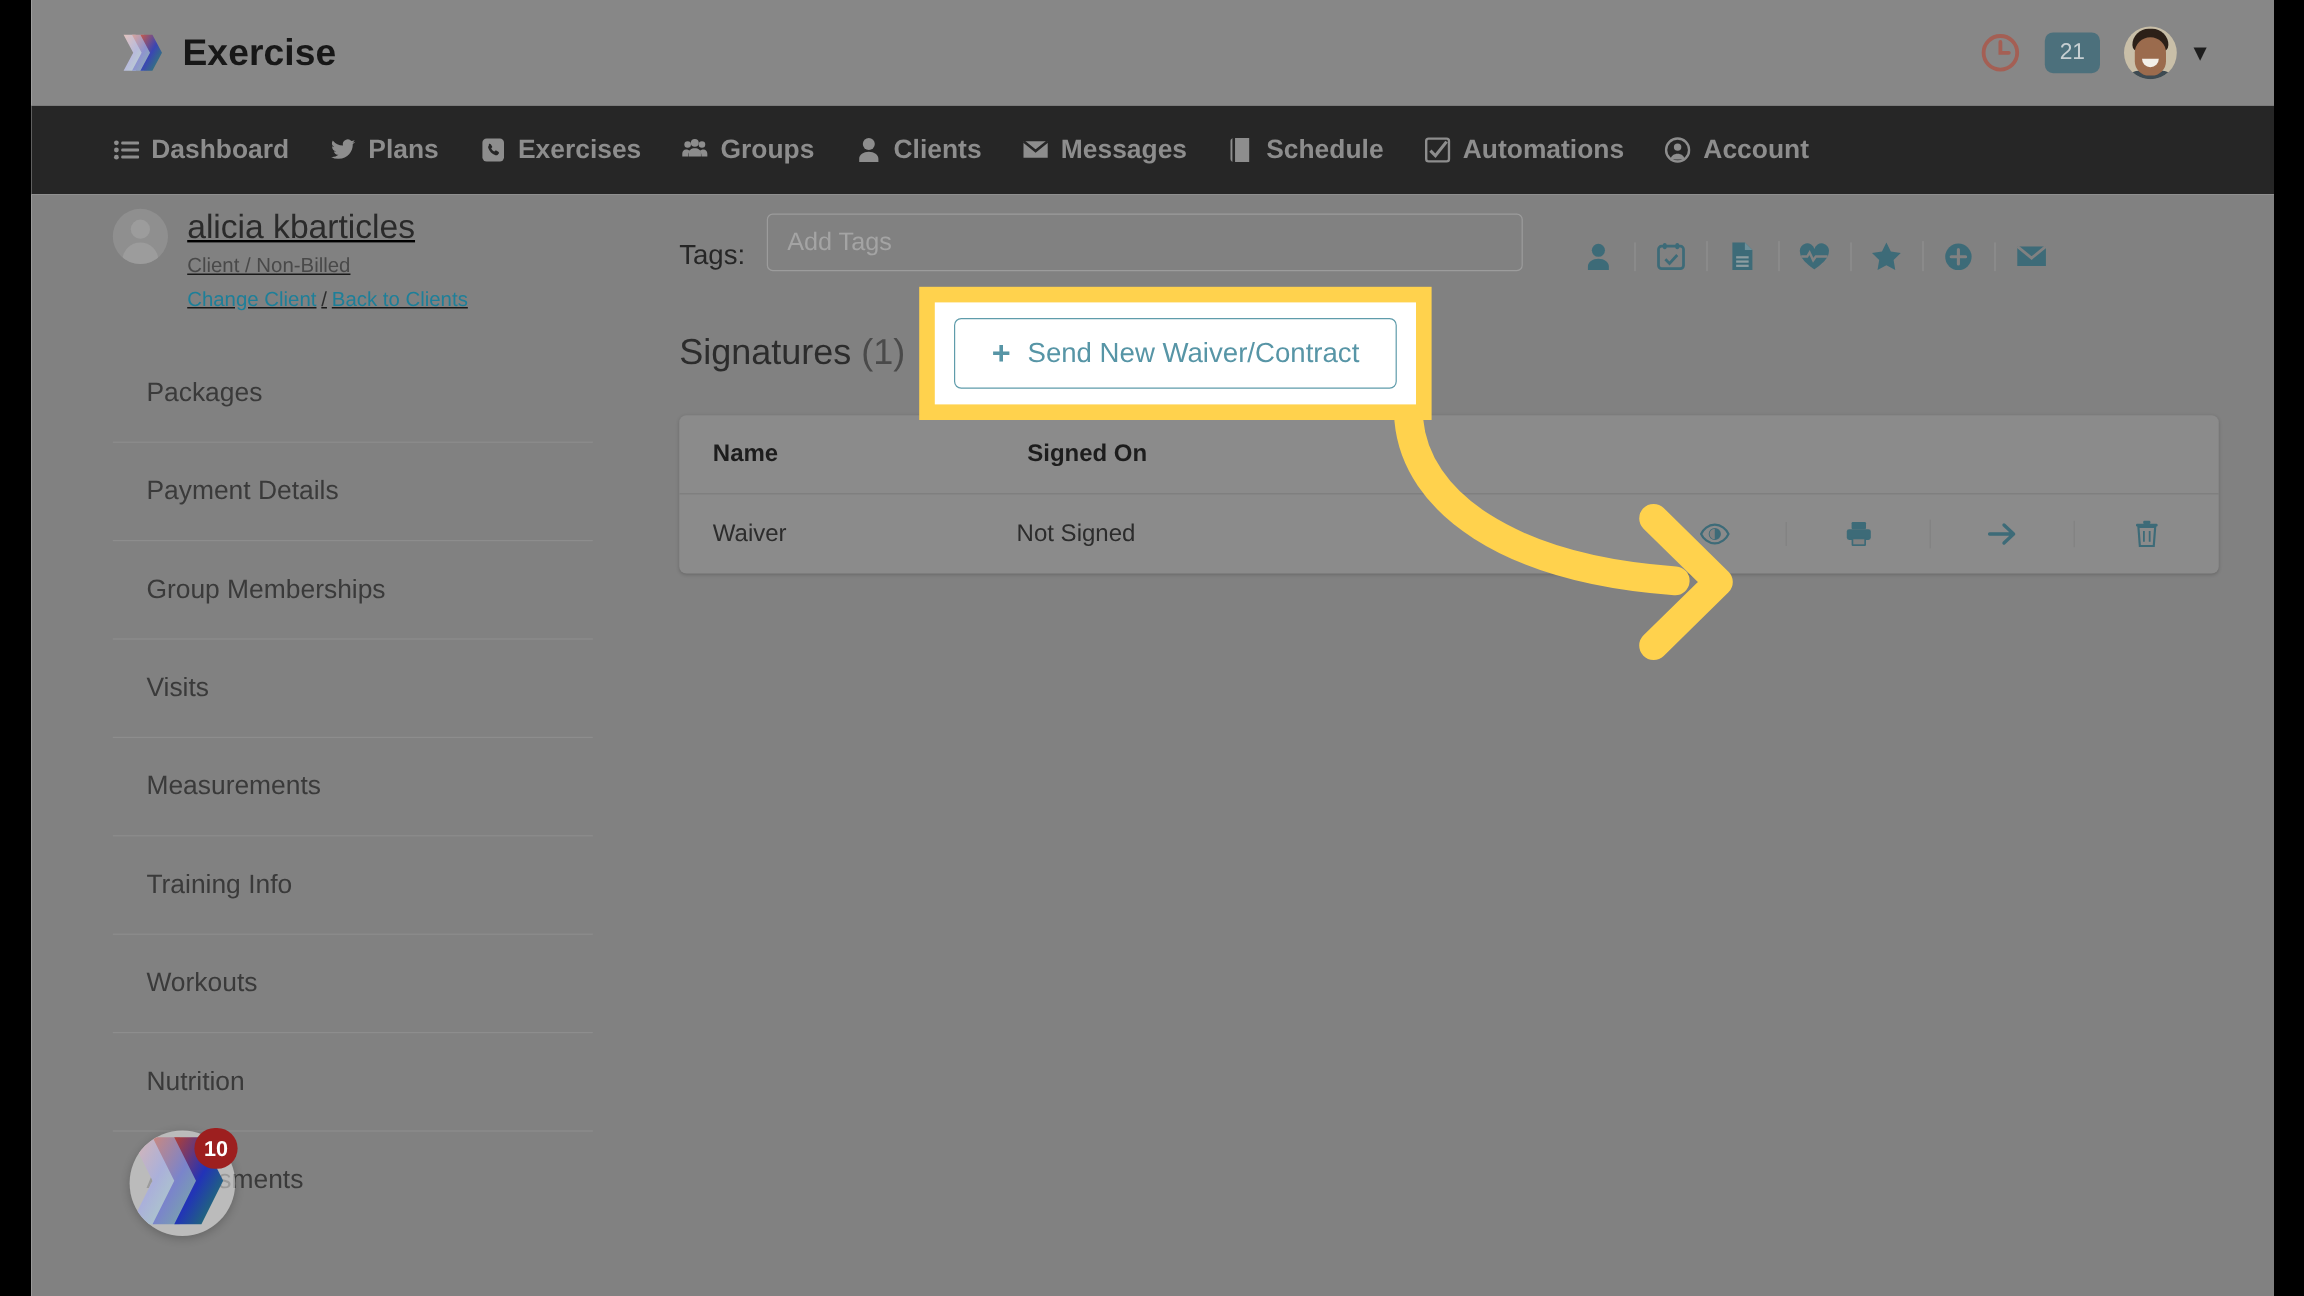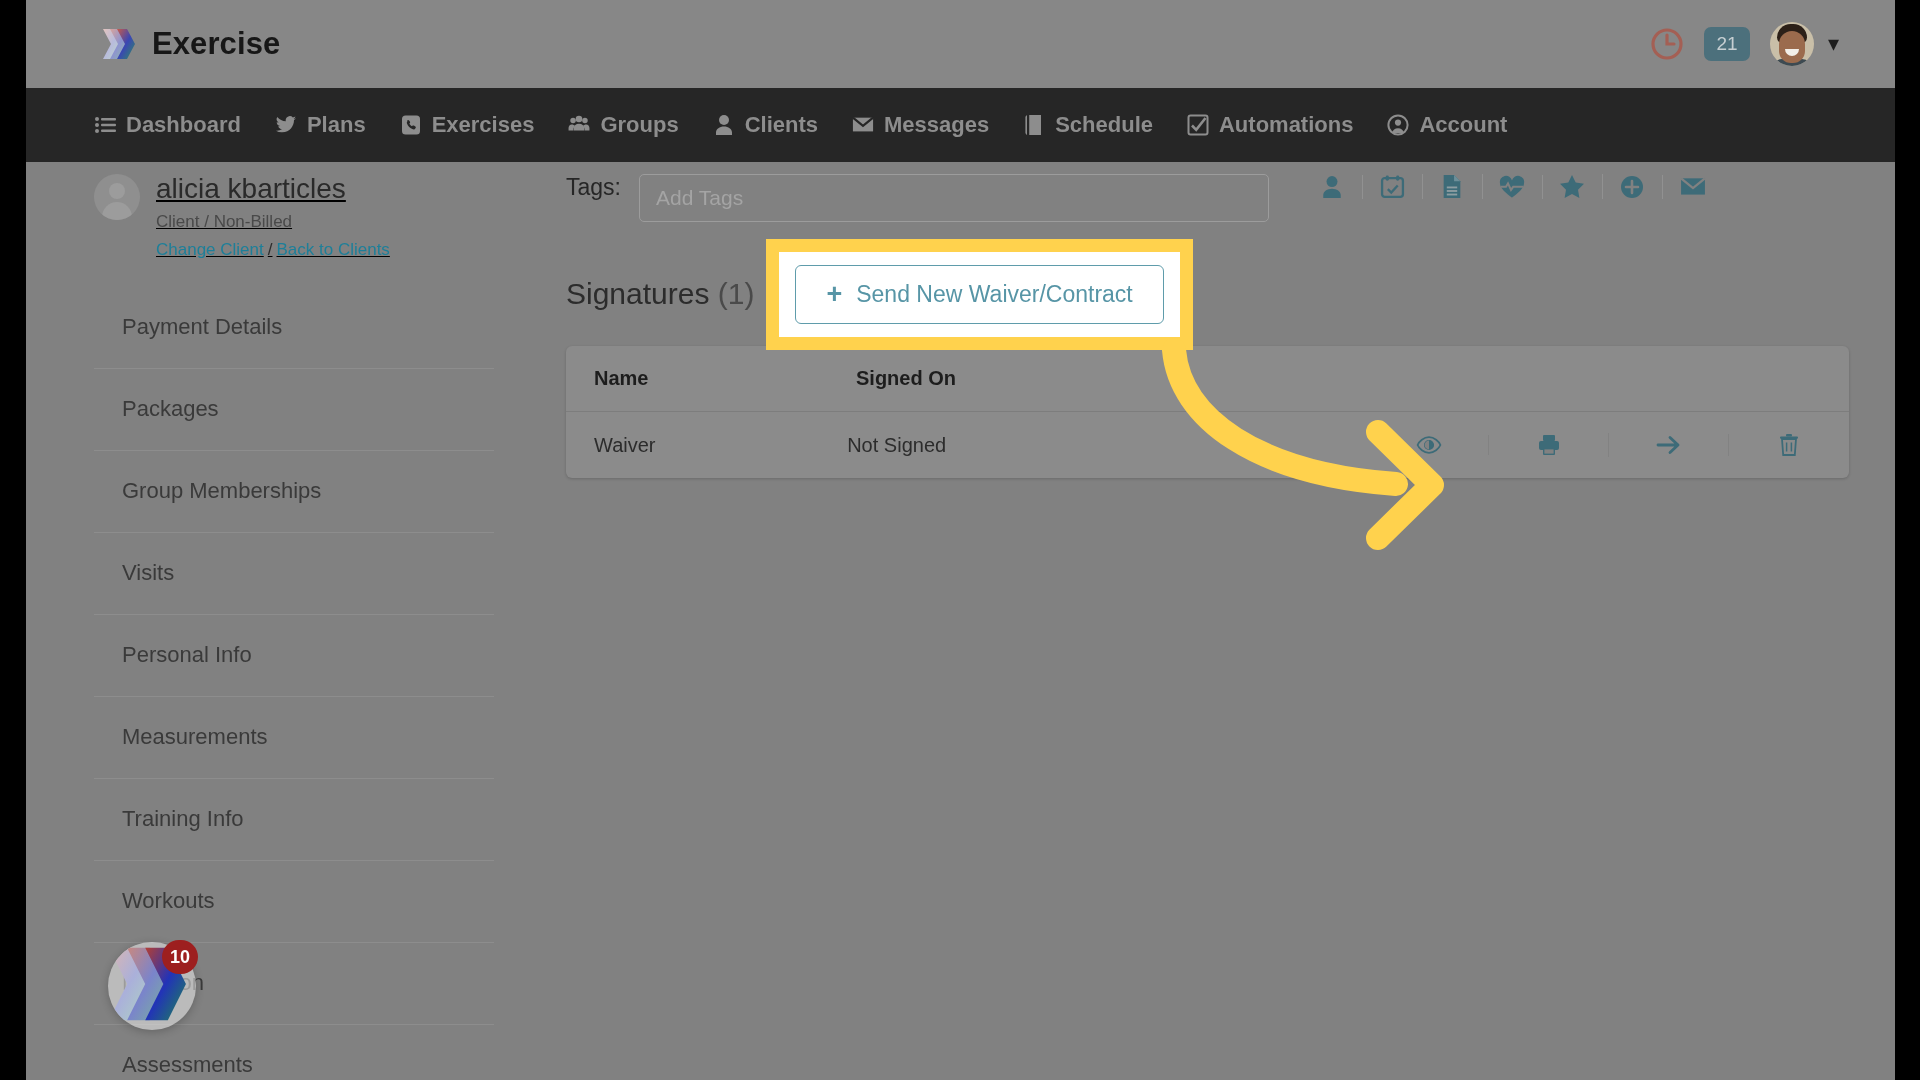--- a/index.html
+++ b/index.html
@@ -122,21 +122,21 @@
     height: 82px; display: flex; align-items: center;
     border-top: 1px solid #8d8d8d;
     color: #3a3a3a; font-size: 22px;
     padding-left: 28px; cursor: pointer;
   }
   .side-item:first-child { border-top: none; }
 
   
   #maincol { position: absolute; left: 540px; top: 0; right: 46px; }
 
-  #tagrow { display: flex; align-items: flex-start; padding-top: 12px; height: 64px; }
+  #tagrow { display: flex; align-items: flex-end; padding-top: 12px; height: 64px; }
   #tag-label { font-size: 23px; color: #262626; margin-right: 18px; }
   #tag-input {
     width: 630px; height: 48px; background: transparent;
     border: 1px solid #9c9c9c; border-radius: 5px;
     padding: 0 16px; font-size: 21px; color: #333;
     font-family: "Liberation Sans", sans-serif;
   }
   #tag-input::placeholder { color: #a4a4a4; }
   #tag-actions { margin-left: 34px; display: flex; align-items: center; }
   .tag-act {
@@ -387,33 +387,30 @@
           <div id="client-name">alicia kbarticles</div>
           <div id="client-type">Client / Non-Billed</div>
           <div id="client-links">
             <a>Change Client</a><span class="sep">/</span><a>Back to Clients</a>
           </div>
         </span>
       </div>
 
       <div id="sidenav">
         <div class="side-item">
+            <span>Packages</span>
+          </div>
+        <div class="side-item">
             <span>Payment Details</span>
           </div>
         <div class="side-item">
-            <span>Packages</span>
-          </div>
-        <div class="side-item">
             <span>Group Memberships</span>
           </div>
         <div class="side-item">
             <span>Visits</span>
-          </div>
-        <div class="side-item">
-            <span>Personal Info</span>
           </div>
         <div class="side-item">
             <span>Measurements</span>
           </div>
         <div class="side-item">
             <span>Training Info</span>
           </div>
         <div class="side-item">
             <span>Workouts</span>
           </div>

